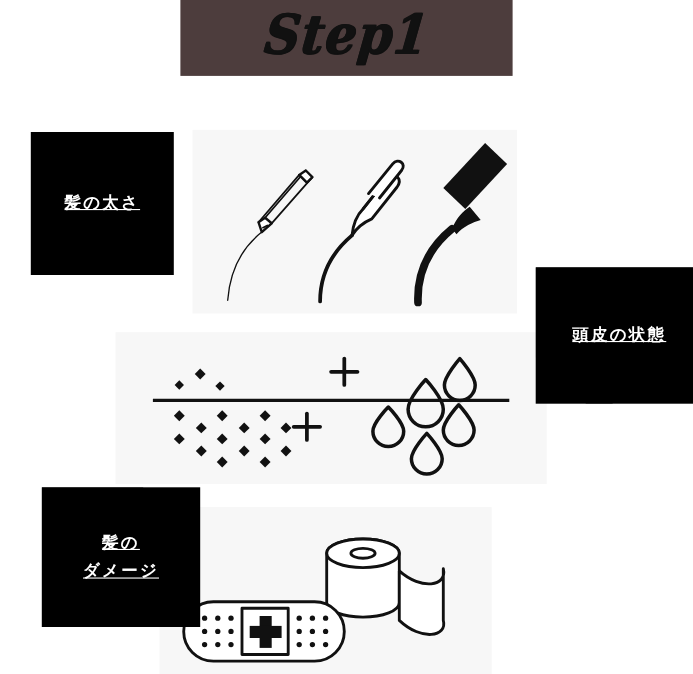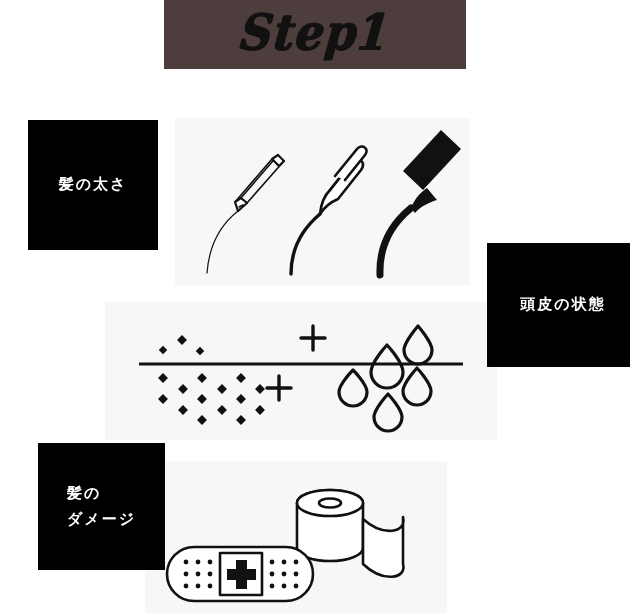--- a/index.html
+++ b/index.html
@@ -63,26 +63,27 @@
   .panel svg { display: block; width: 100%; height: 100%; }
 
   
   .label-box {
     position: absolute;
     background: #000000;
     color: #ffffff;
     display: flex;
     align-items: center;
     justify-content: center;
-    text-align: left;
+    text-align: center;
     font-family: "DejaVu Sans", sans-serif;
     font-weight: 700;
     font-size: 15px;
     letter-spacing: 2px;
     line-height: 1.7;
+    text-decoration: underline;
   }
 
   
   #label-thickness {
     left: 28px;
     top: 120px;
     width: 130px;
     height: 130px;
   }
 
@@ -103,21 +104,21 @@
       30% 100%, 26% 86%, 10% 78%, 0% 66%
     );
   }
   #label-scalp .label-text,
   #label-damage .label-text { position: relative; z-index: 2; }
 
   
   #label-damage {
     left: 38px;
     top: 443px;
-    width: 127px;
+    width: 144px;
     height: 127px;
   }
   #label-damage .bubble-shape {
     position: absolute;
     left: 0; top: 0;
     width: 100%; height: 100%;
     background: #000;
     clip-path: polygon(
       0% 0%, 64% 0%, 64% 14%, 78% 22%, 89% 38%,
       93% 55%, 100% 76%, 88% 78%, 78% 88%,

